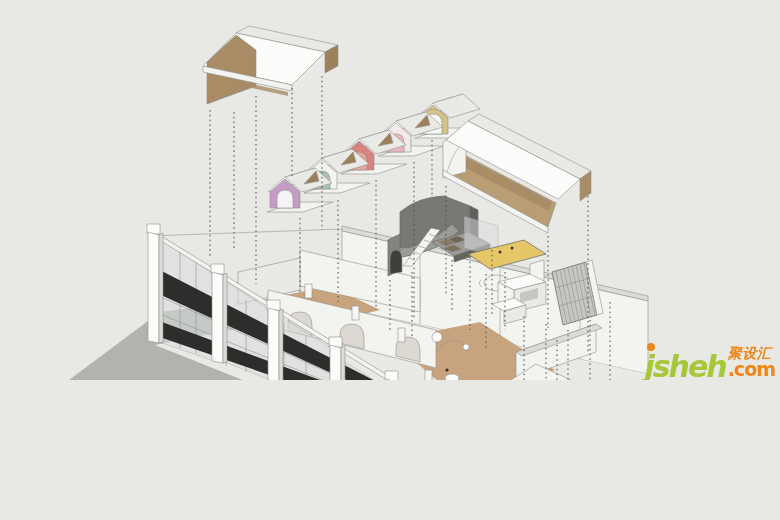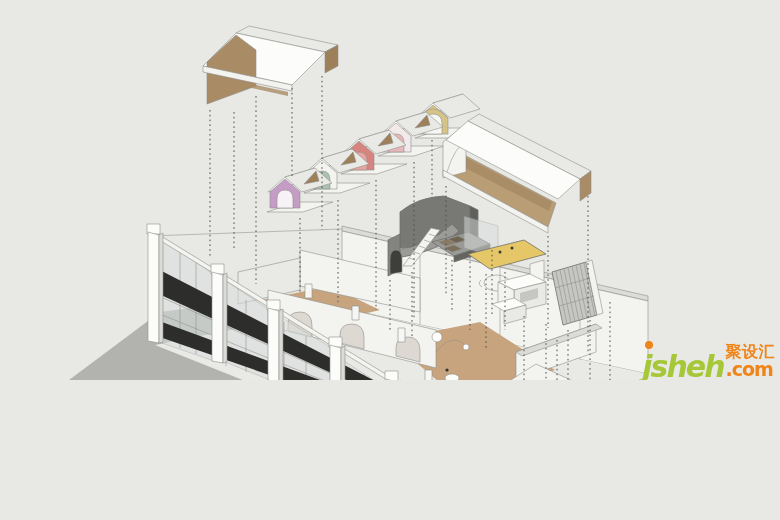--- a/index.html
+++ b/index.html
@@ -11,21 +11,21 @@
   .edge{stroke:#6e6e6b;stroke-width:.8;}
   .dot{stroke:#4c4c4a;stroke-width:1;stroke-dasharray:1.6 3.2;fill:none;}
   .mull{stroke:#8e8e8b;stroke-width:.55;fill:none;}
   .w{fill:#fcfcfa}.w1{fill:#f3f3f0}.w2{fill:#e9e9e6}.w3{fill:#dbdbd8}
   .g1{fill:#c6c6c3}.g2{fill:#9a9a97}.d2{fill:#5f5f5c}.d3{fill:#3e3e3c}
   .watermark{position:absolute;right:5px;bottom:1px;display:flex;align-items:flex-end;
              font-weight:bold;line-height:1;}
   .brand{position:relative;font-size:30px;letter-spacing:-2px;line-height:.85;font-style:italic;}
   .branddot{position:absolute;left:3px;top:-3px;width:8px;height:8px;border-radius:50%;}
   .wm-right{display:flex;flex-direction:column;align-items:flex-start;margin-left:2px;}
-  .cjk{font-size:16px;letter-spacing:.5px;}
+  .cjk{font-size:14px;letter-spacing:.5px;font-style:italic;}
   .tld{font-size:19px;letter-spacing:-1px;}
 </style>
 </head>
 <body>
 
 <div class="stage">
 <svg width="780" height="520" viewBox="0 0 780 520">
 
   <rect class="nl" x="0" y="0" width="780" height="520" fill="#e8e8e5"></rect>
 

